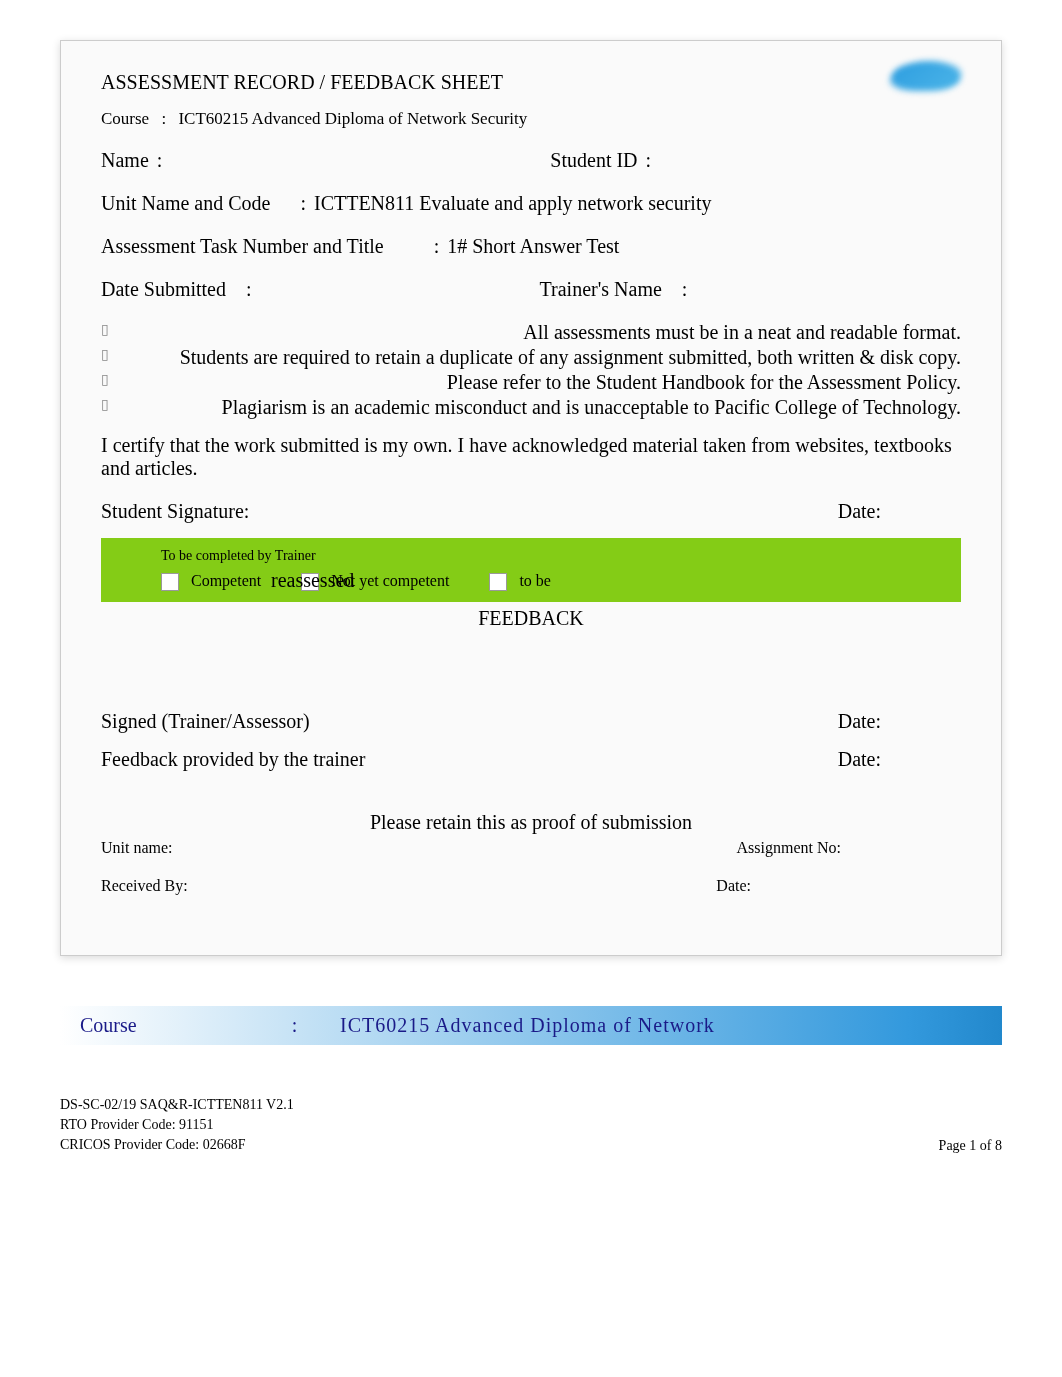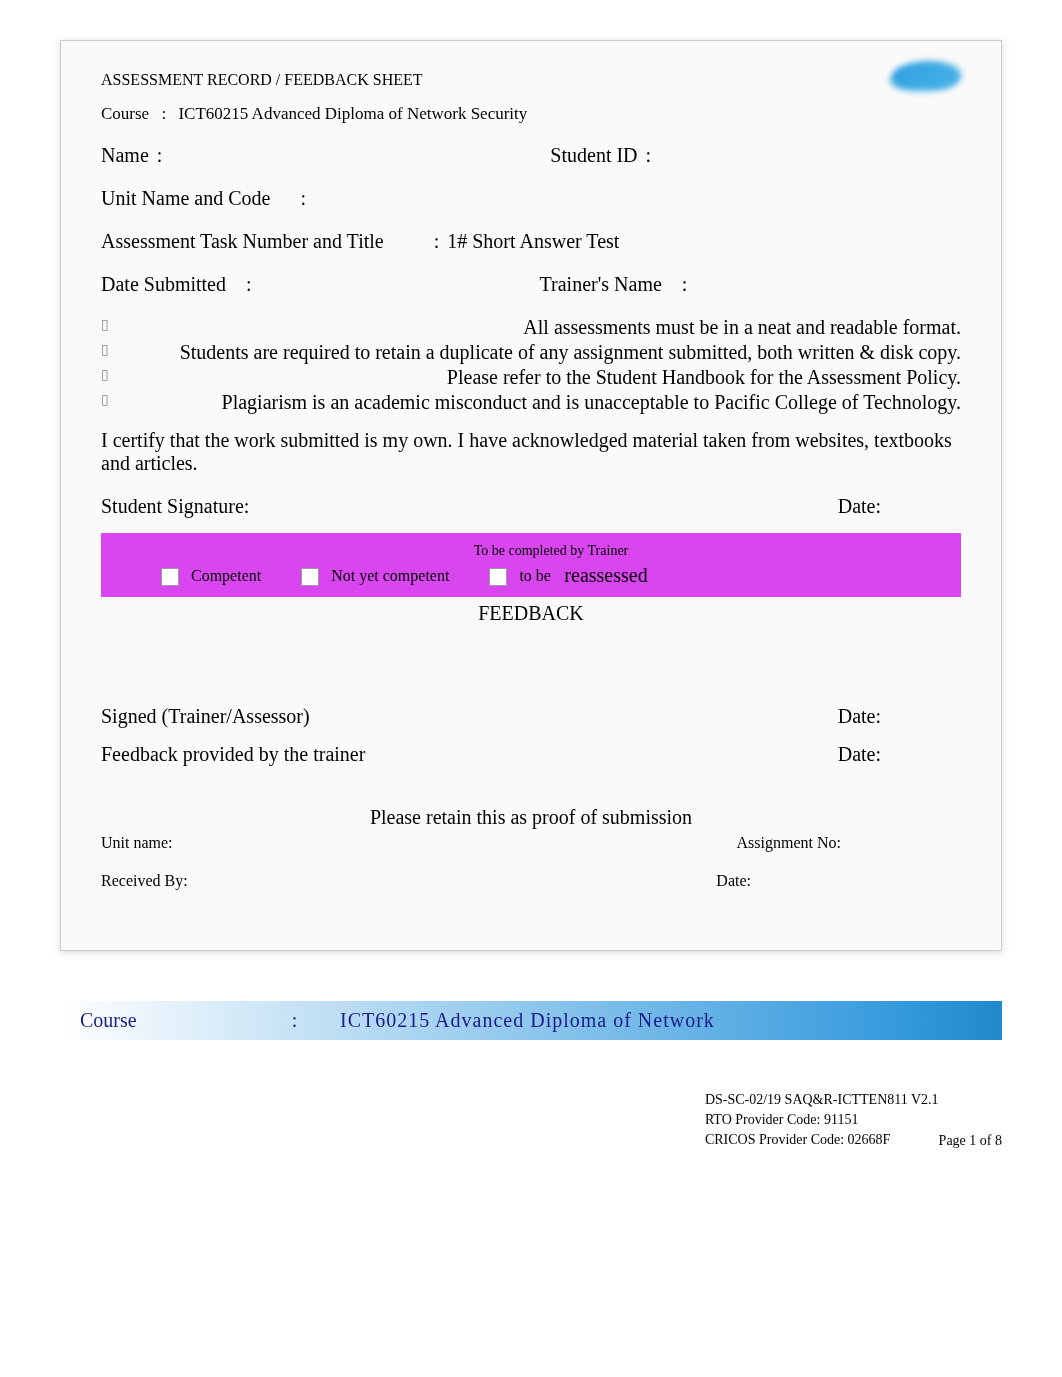--- a/index.html
+++ b/index.html
@@ -37,21 +37,21 @@
       transform: skewX(-10deg);
       filter: blur(3px);
     }
     .logo-text {
       font-size: 9px;
       color: #666;
       margin-top: 4px;
       filter: blur(1px);
     }
     .title {
-      font-size: 16px;
+      font-size: 20px;
       margin-bottom: 15px;
     }
     .course-line {
       font-size: 17px;
       margin-bottom: 20px;
     }
     .field-row {
       font-size: 20px;
       margin-bottom: 20px;
       display: flex;
@@ -89,24 +89,23 @@
       margin-bottom: 20px;
     }
     .signature-row {
       font-size: 20px;
       display: flex;
       justify-content: space-between;
       margin-bottom: 15px;
       gap: 17px;
     }
     .trainer-box {
-      background: #d946ef;
+      background: #84cc16;
       padding: 10px 20px;
       margin: 10px 0 5px 0;
-      text-align: center;
     }
     .trainer-box-header {
       font-size: 14px;
       margin-bottom: 8px;
       padding-left: 40px;
     }
     .trainer-box-row {
       font-size: 16px;
       display: flex;
       align-items: center;
@@ -161,21 +160,21 @@
     .course-footer-label {
       width: 260px;
     }
     .course-footer-value {
       letter-spacing: 1px;
     }
     .page-footer {
       font-size: 14px;
       margin-top: 50px;
       display: flex;
-      justify-content: flex-end;
+      justify-content: space-between;
       align-items: flex-end;
     }
     .footer-left {
       line-height: 1.4;
     }
   </style>
 </head>
 <body>
 
 <div class="form-container">
@@ -195,20 +194,21 @@
   <div class="field-row">
     <span>Name</span>
     <span class="colon">:</span>
     <span class="student-id">Student ID</span>
     <span class="colon">:</span>
   </div>
 
   <div class="field-row">
     <span>Unit Name and Code</span>
     <span class="colon" style="margin-left:30px">:</span>
+    <span>ICTTEN811 Evaluate and apply network security</span>
   </div>
 
   <div class="field-row">
     <span>Assessment Task Number and Title</span>
     <span class="colon" style="margin-left:50px">:</span>
     <span>1# Short Answer Test</span>
   </div>
 
   <div class="field-row">
     <span>Date Submitted</span>

